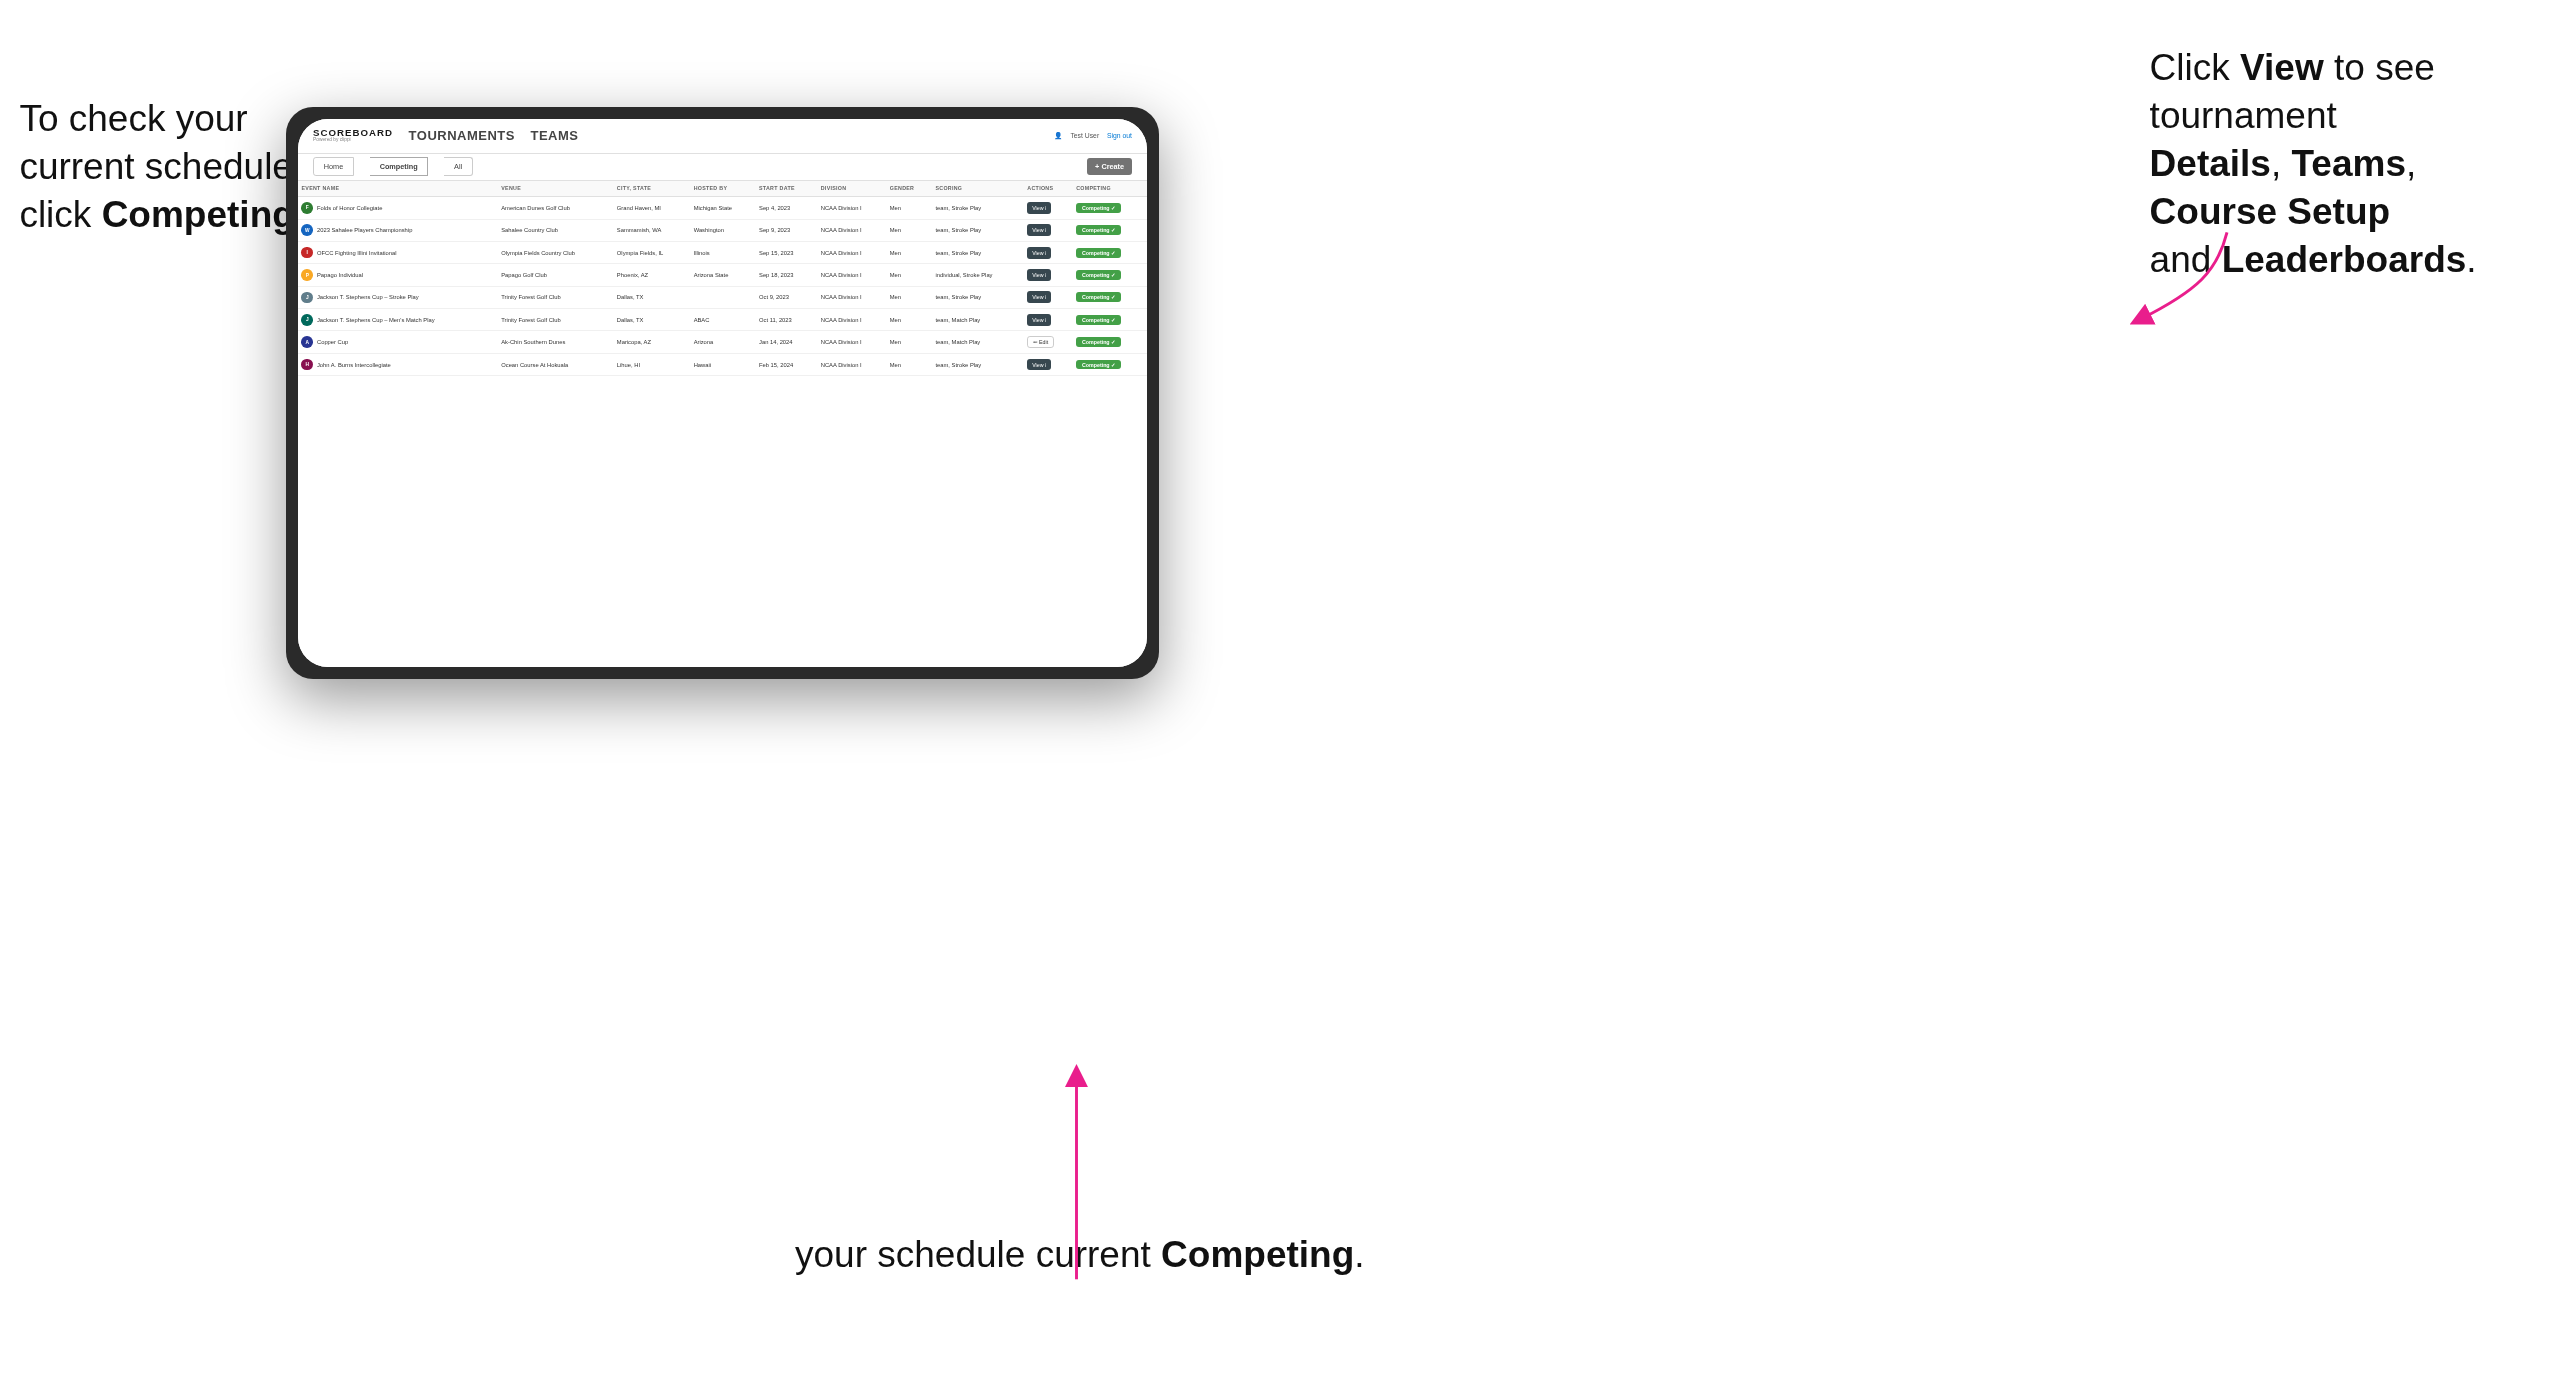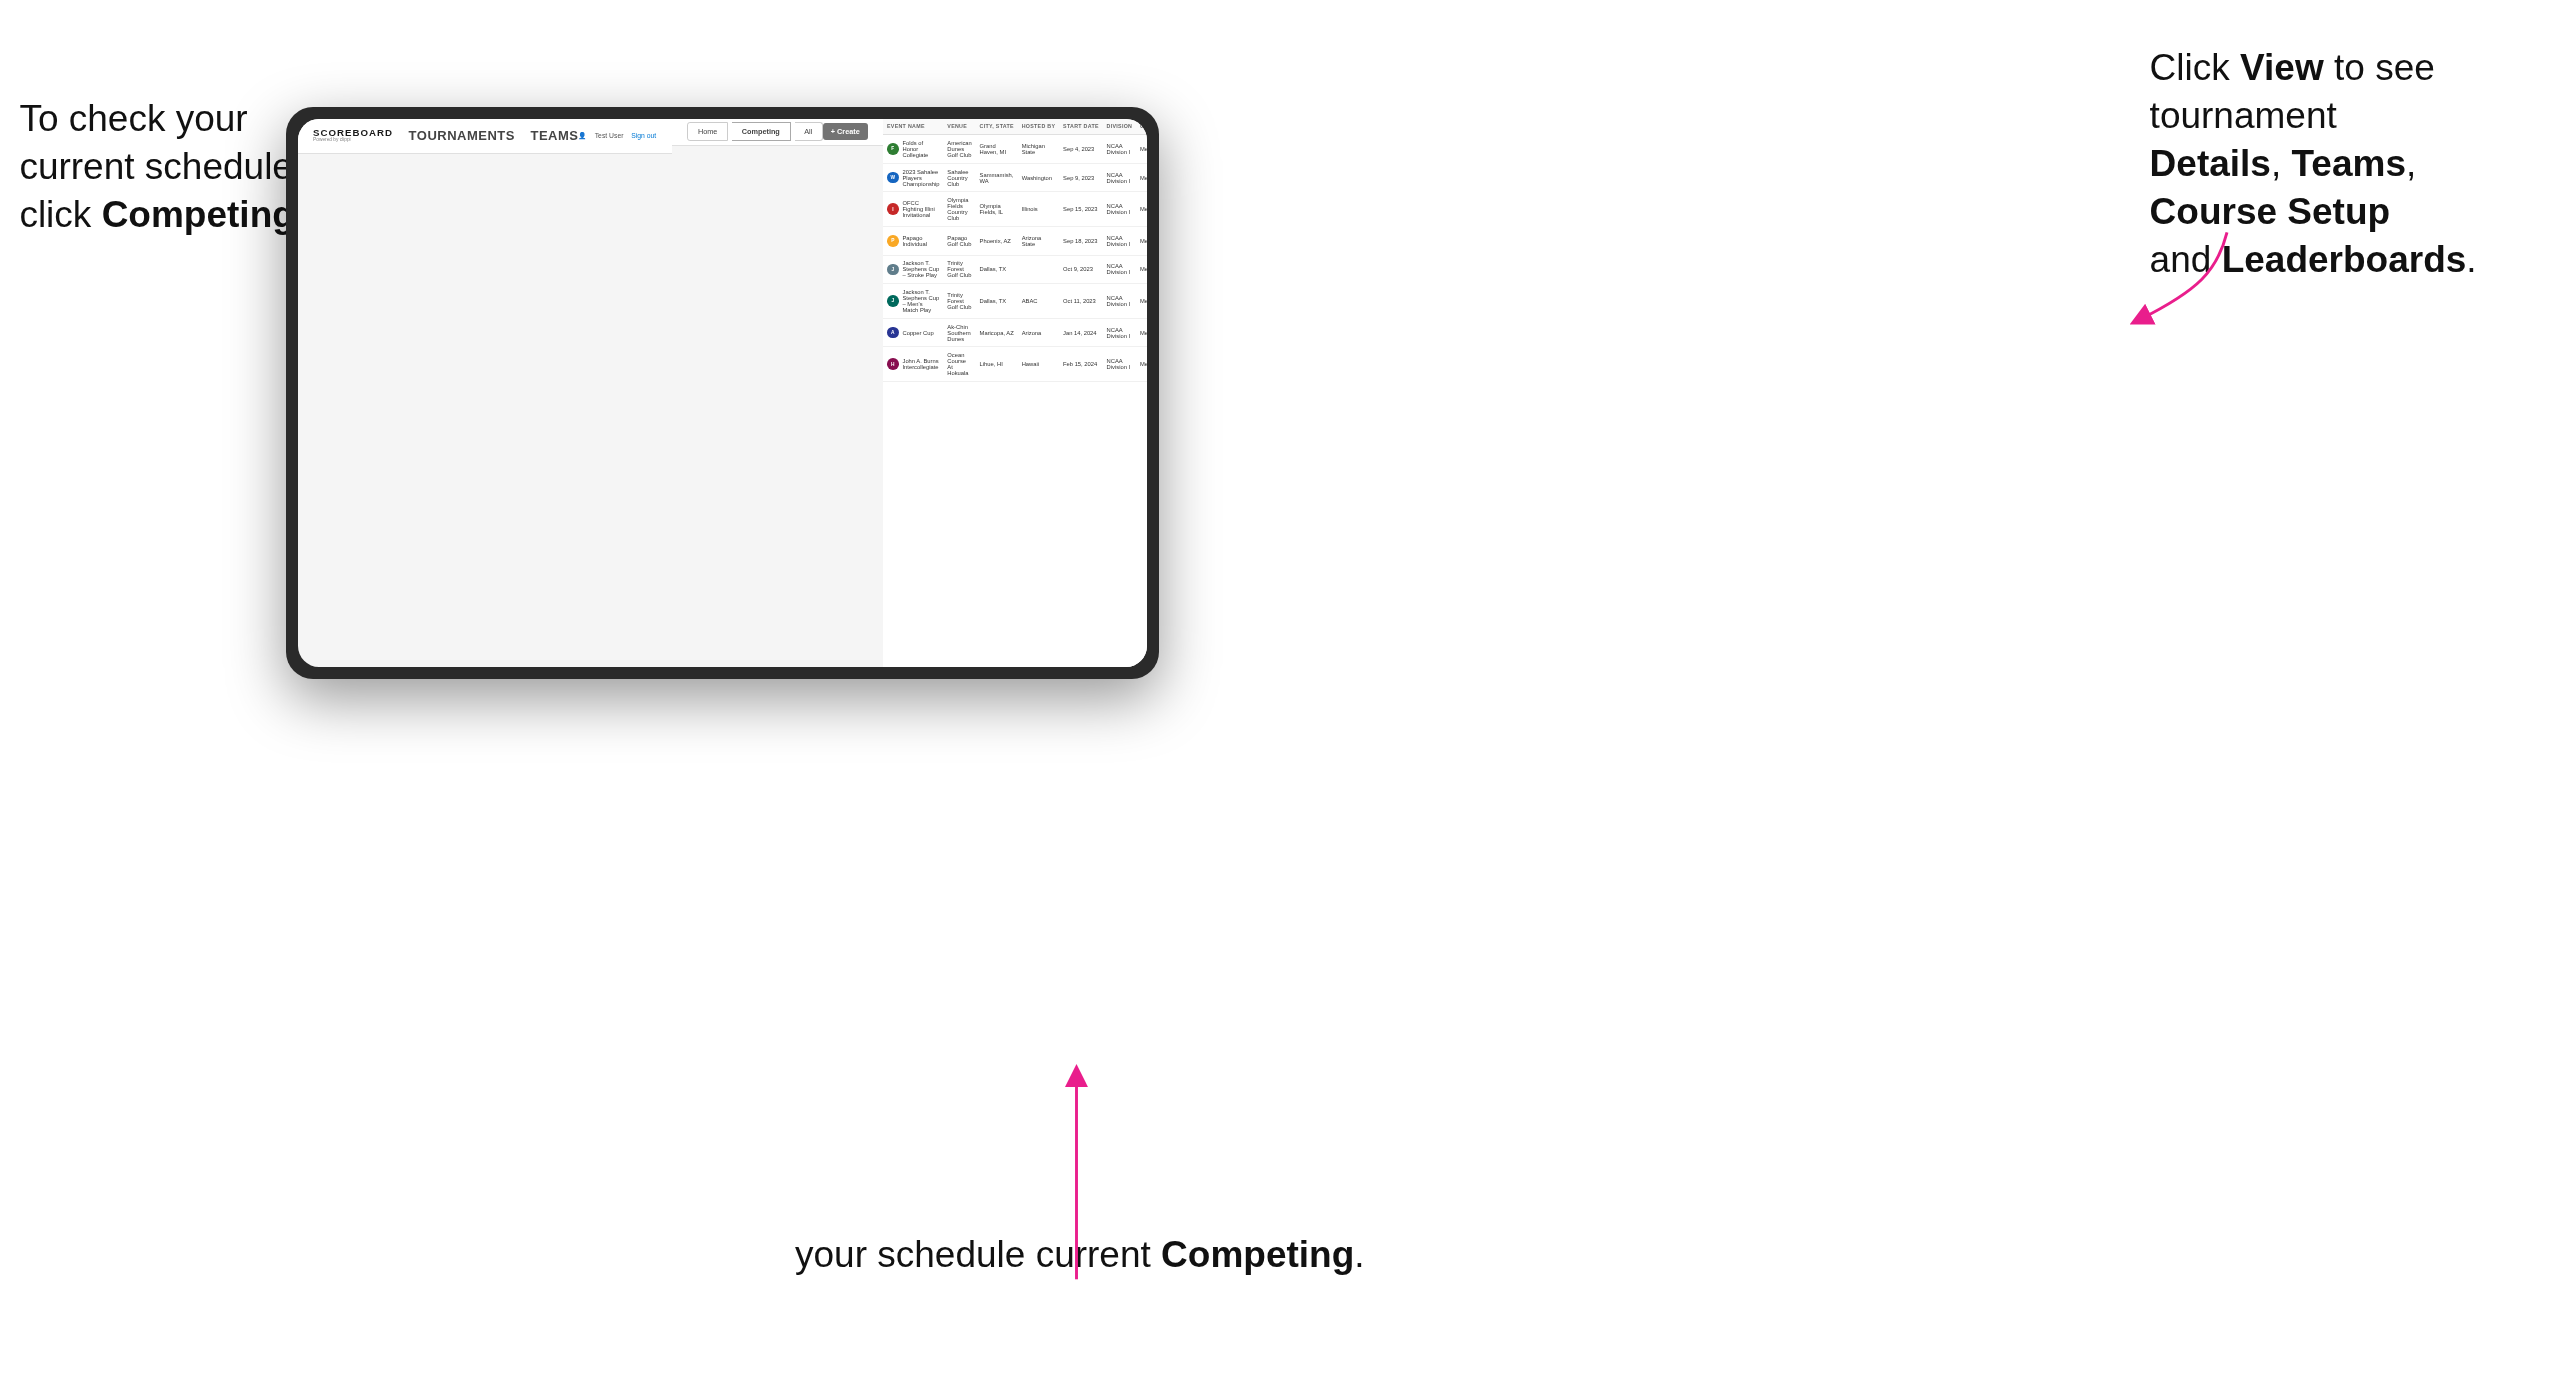--- a/index.html
+++ b/index.html
@@ -48,24 +48,24 @@
       background: #2a2a2a;
       border-radius: 27px;
       box-shadow: 0 19.4px 58px rgba(0,0,0,0.4);
       padding: 11.6px;
     }
 
     .tablet-screen {
       width: 100%;
       height: 100%;
       background: #f5f5f5;
-      border-radius: 21px;
+      border-radius: 30px;
       overflow: hidden;
       display: flex;
-      flex-direction: row;
+      flex-direction: column;
     }
 
     
     .app-header {
       background: #ffffff;
       border-bottom: 1px solid #e0e0e0;
       display: flex;
       align-items: center;
       padding: 0 15.5px;
       height: 35px;
@@ -117,21 +117,21 @@
       border-bottom: 1px solid #e0e0e0;
       display: flex;
       align-items: center;
       padding: 0 15.5px;
       height: 27px;
       flex-shrink: 0;
       justify-content: space-between;
     }
     .tab-group {
       display: flex;
-      gap: 4px;
+      gap: 16px;
     }
     .tab {
       padding: 3.9px 9.7px;
       font-size: 7.3px;
       border: 1px solid #ccc;
       background: #fff;
       cursor: pointer;
       color: #444;
     }
     .tab:first-child { border-radius: 2.9px 0 0 2.9px; }

